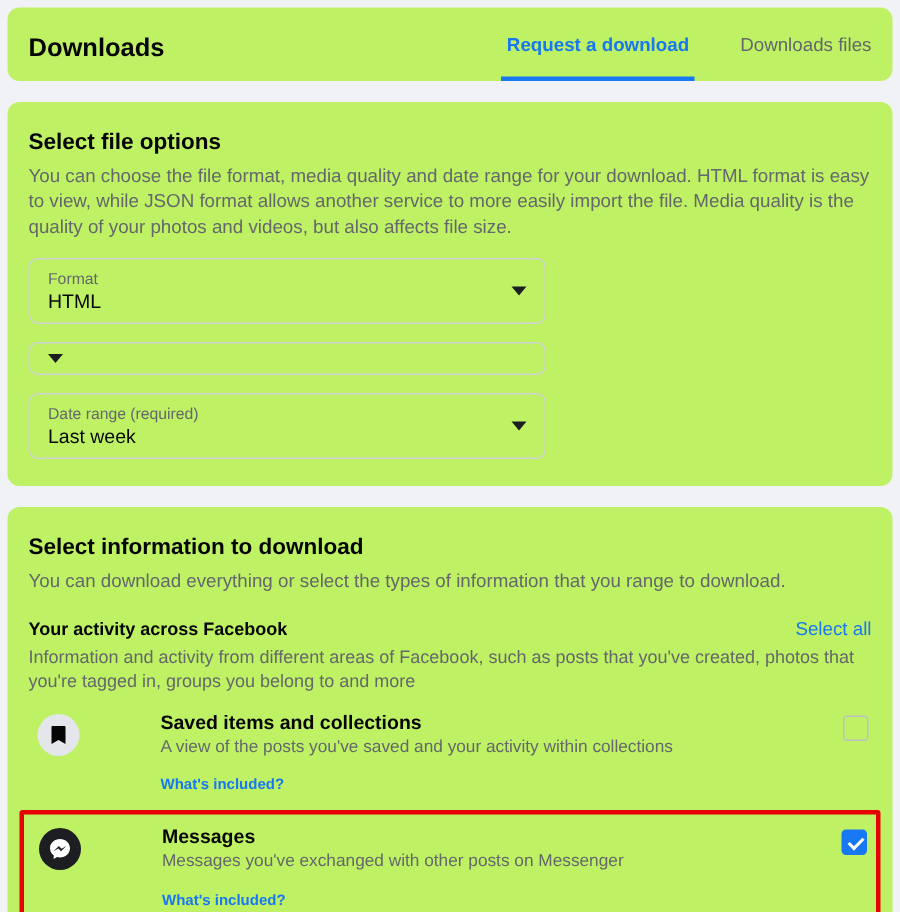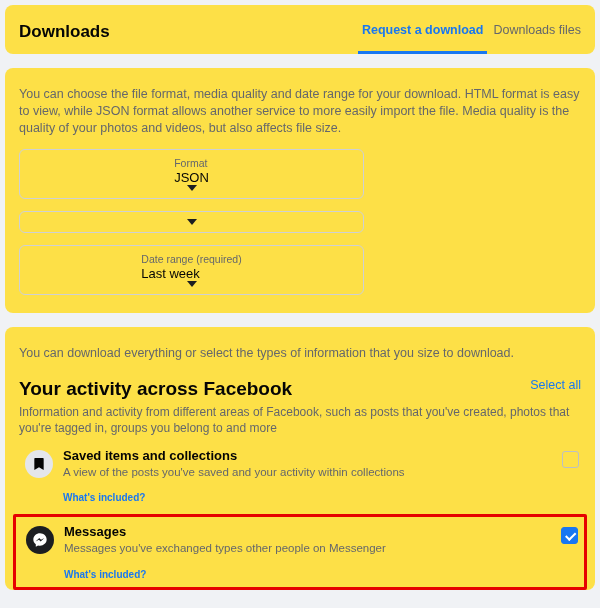--- a/index.html
+++ b/index.html
@@ -7,39 +7,39 @@
     font-family: Helvetica, Arial, sans-serif;
     background: #f0f2f5;
     color: #050505;
     font-size: 13px;
     width: 600px;
     height: 608px;
     overflow: hidden;
     padding: 5px;
   }
   .card {
-    background: #fde047;
+    background: #bef264;
     border-radius: 8px;
     margin-bottom: 14px;
   }
   
   .header {
     display: flex;
     align-items: center;
     justify-content: space-between;
     padding: 4px 10px 0 10px;
   }
   .header h1 {
     font-size: 17px;
     font-weight: 700;
     padding: 10px 4px;
   }
   .tabs {
     display: flex;
-    gap: 2px;
+    gap: 26px;
     align-items: flex-start;
   }
   .tab {
     font-size: 12.5px;
     padding: 14px 4px;
     color: #65676b;
     border-bottom: 3px solid transparent;
     cursor: pointer;
   }
   .tab.active {
@@ -63,21 +63,20 @@
   .field {
     border: 1px solid #ced0d4;
     border-radius: 6px;
     padding: 7px 12px;
     margin-top: 12px;
     width: 345px;
     display: flex;
     align-items: center;
     justify-content: space-between;
     cursor: pointer;
-    flex-direction: column;
   }
   .field-lbl {
     font-size: 10.5px;
     color: #65676b;
     margin-bottom: 1px;
   }
   .field-val {
     font-size: 13px;
     color: #050505;
   }
@@ -86,41 +85,42 @@
     border-left: 5px solid transparent;
     border-right: 5px solid transparent;
     border-top: 6px solid #1c1e21;
   }
   
   .subhead-row {
     display: flex; justify-content: space-between; align-items: flex-start;
     margin-top: 16px;
   }
   .subhead {
-    font-size: 19px;
+    font-size: 12px;
     font-weight: 700;
   }
   .select-all {
     font-size: 12.5px;
     color: #1877f2;
     font-weight: 400;
     cursor: pointer;
   }
   .subdesc {
     font-size: 12px;
     color: #65676b;
     line-height: 1.35;
     margin-top: 4px;
     margin-bottom: 4px;
   }
   .item {
     display: flex;
     align-items: flex-start;
     padding: 8px 2px;
     position: relative;
+    gap: 44px;
   }
   .item .iconwrap {
     width: 36px;
     flex: 0 0 36px;
     display: flex;
     justify-content: center;
   }
   .icon-circle {
     width: 28px; height: 28px;
     border-radius: 50%;
@@ -165,45 +165,47 @@
   <div class="header">
     <h1>Downloads</h1>
     <div class="tabs">
       <div class="tab active">Request a download</div>
       <div class="tab">Downloads files</div>
     </div>
   </div>
 </div>
 
 <div class="card section">
+  <h2>Select file options</h2>
   <p class="desc">You can choose the file format, media quality and date range for your download. HTML format is easy to view, while JSON format allows another service to more easily import the file. Media quality is the quality of your photos and videos, but also affects file size.</p>
 
   <div class="field">
     <div>
       <div class="field-lbl">Format</div>
-      <div class="field-val">JSON</div>
+      <div class="field-val">HTML</div>
     </div>
     <span class="caret"></span>
   </div>
 
   <div class="field">
     <span class="caret"></span>
   </div>
 
   <div class="field">
     <div>
       <div class="field-lbl">Date range (required)</div>
       <div class="field-val">Last week</div>
     </div>
     <span class="caret"></span>
   </div>
 </div>
 
 <div class="card section" style="position:relative; padding-bottom:0;">
-  <p class="desc">You can download everything or select the types of information that you size to download.</p>
+  <h2>Select information to download</h2>
+  <p class="desc">You can download everything or select the types of information that you range to download.</p>
 
   <div class="subhead-row">
     <div class="subhead">Your activity across Facebook</div>
     <div class="select-all">Select all</div>
   </div>
   <p class="subdesc">Information and activity from different areas of Facebook, such as posts that you've created, photos that you're tagged in, groups you belong to and more</p>
 
   <div class="item">
     <div class="iconwrap">
       <div class="icon-circle">
@@ -224,20 +226,20 @@
     <div class="item" style="padding:2px 0;">
       <div class="iconwrap">
         <div class="icon-circle" style="background:#1c1e21;">
           <svg viewBox="0 0 24 24" style="fill:#fff">
               <path d="M12 2C6.5 2 2 6.1 2 11.2c0 2.9 1.4 5.4 3.7 7.1V22l3.4-1.9c.9.2 1.9.4 2.9.4 5.5 0 10-4.1 10-9.2S17.5 2 12 2zm1 12.3l-2.6-2.7-5 2.7L10.9 9l2.6 2.7 5-2.7L13 14.3z"></path>
             </svg>
         </div>
       </div>
       <div class="body">
         <div class="title">Messages</div>
-        <div class="sub">Messages you've exchanged types other people on Messenger</div>
+        <div class="sub">Messages you've exchanged with other posts on Messenger</div>
         <div class="link">What's included?</div>
       </div>
       <div class="checkbox checked"></div>
     </div>
   </div>
 
 </div>
 
 </body></html>

